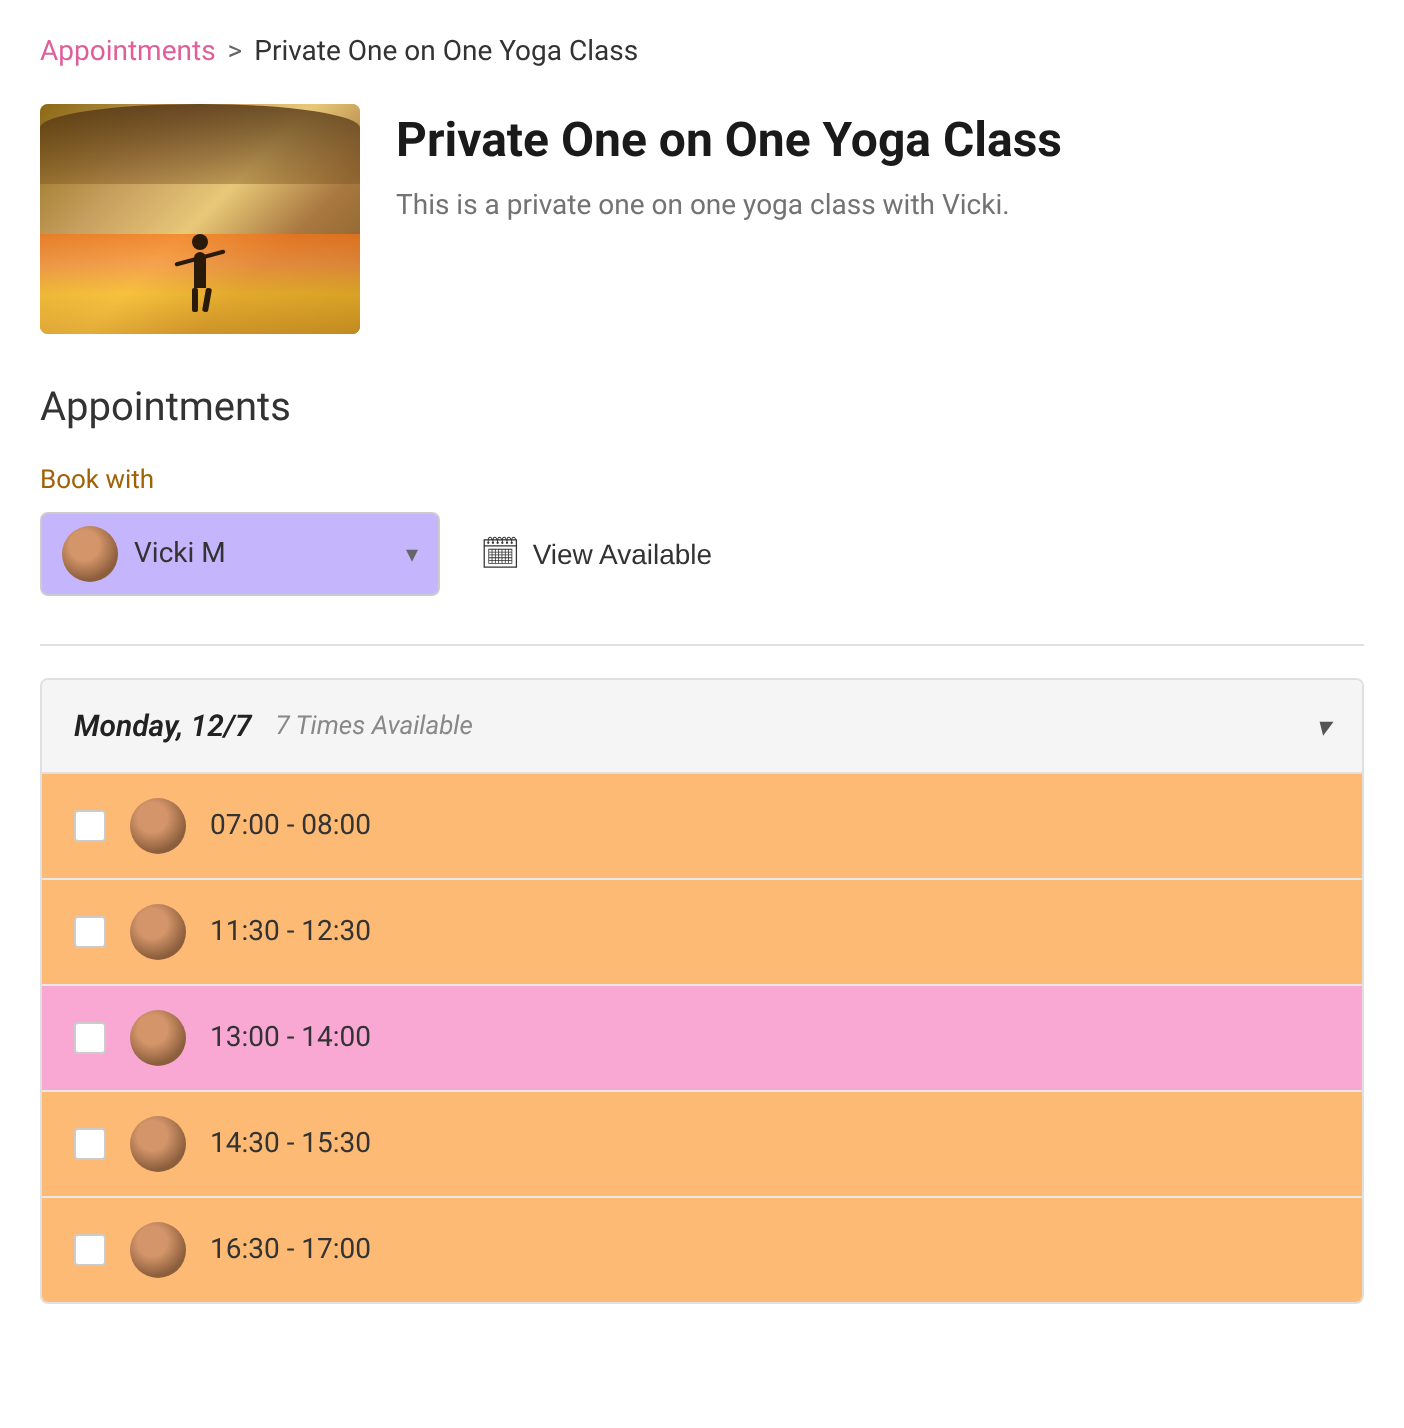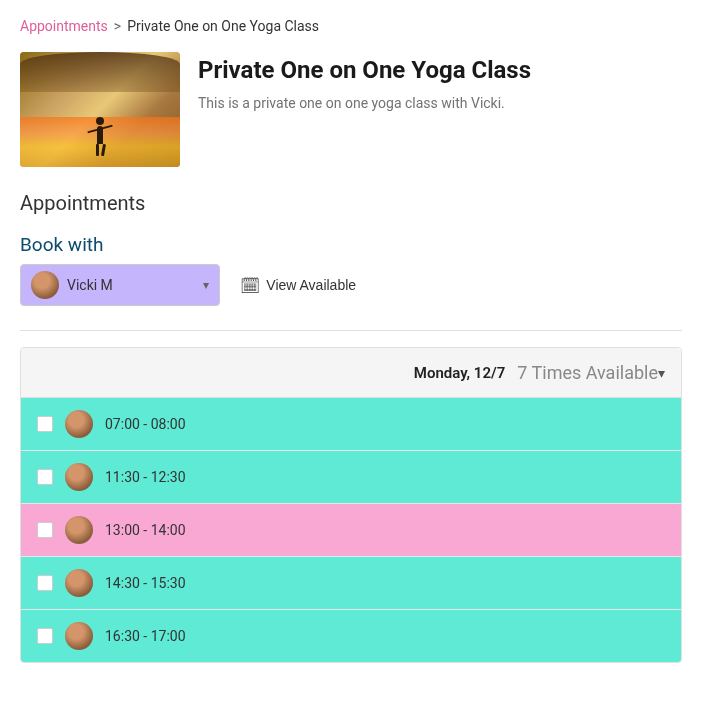--- a/index.html
+++ b/index.html
@@ -144,22 +144,22 @@
     }
     .availability-title {
       font-size: 20px;
       font-weight: 400;
       color: #333;
       margin-bottom: 18px;
     }
 
     
     .book-with-label {
-      font-size: 19px;
-      color: #0c4a6e;
+      font-size: 13px;
+      color: #a16207;
       margin-bottom: 8px;
     }
     .book-with-row {
       display: flex;
       align-items: center;
       gap: 20px;
       margin-bottom: 24px;
     }
     .provider-select {
       display: flex;
@@ -220,57 +220,58 @@
     
     .day-accordion {
       border: 1px solid #e0e0e0;
       border-radius: 4px;
       margin-bottom: 4px;
       overflow: hidden;
     }
     .day-header {
       display: flex;
       align-items: center;
-      justify-content: flex-end;
+      justify-content: space-between;
       padding: 14px 16px;
       background: #f5f5f5;
       cursor: pointer;
+      font-style: italic;
     }
     .day-header-left {
       display: flex;
       align-items: center;
       gap: 12px;
     }
     .day-label {
       font-size: 15px;
       font-weight: 600;
       color: #222;
     }
     .times-available {
-      font-size: 18px;
+      font-size: 13px;
       color: #888;
       font-weight: 400;
     }
     .chevron-icon {
       font-size: 14px;
       color: #555;
     }
 
     
     .time-slots {
       border-top: 1px solid #e0e0e0;
     }
     .time-slot {
       display: flex;
       align-items: center;
       gap: 12px;
       padding: 12px 16px;
       border-bottom: 1px solid #e8e8e8;
       cursor: pointer;
-      background: #5eead4;
+      background: #fdba74;
       transition: background 0.1s;
     }
     .time-slot:last-child {
       border-bottom: none;
     }
     .time-slot.selected {
       background: #f9a8d4;
     }
     .slot-checkbox {
       width: 16px;

